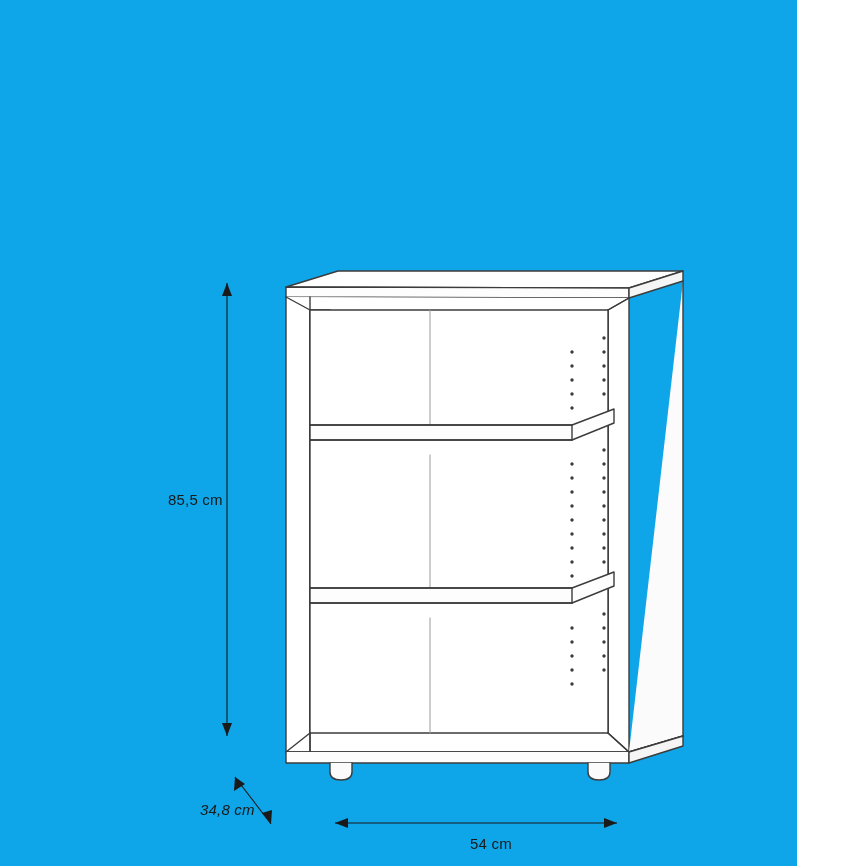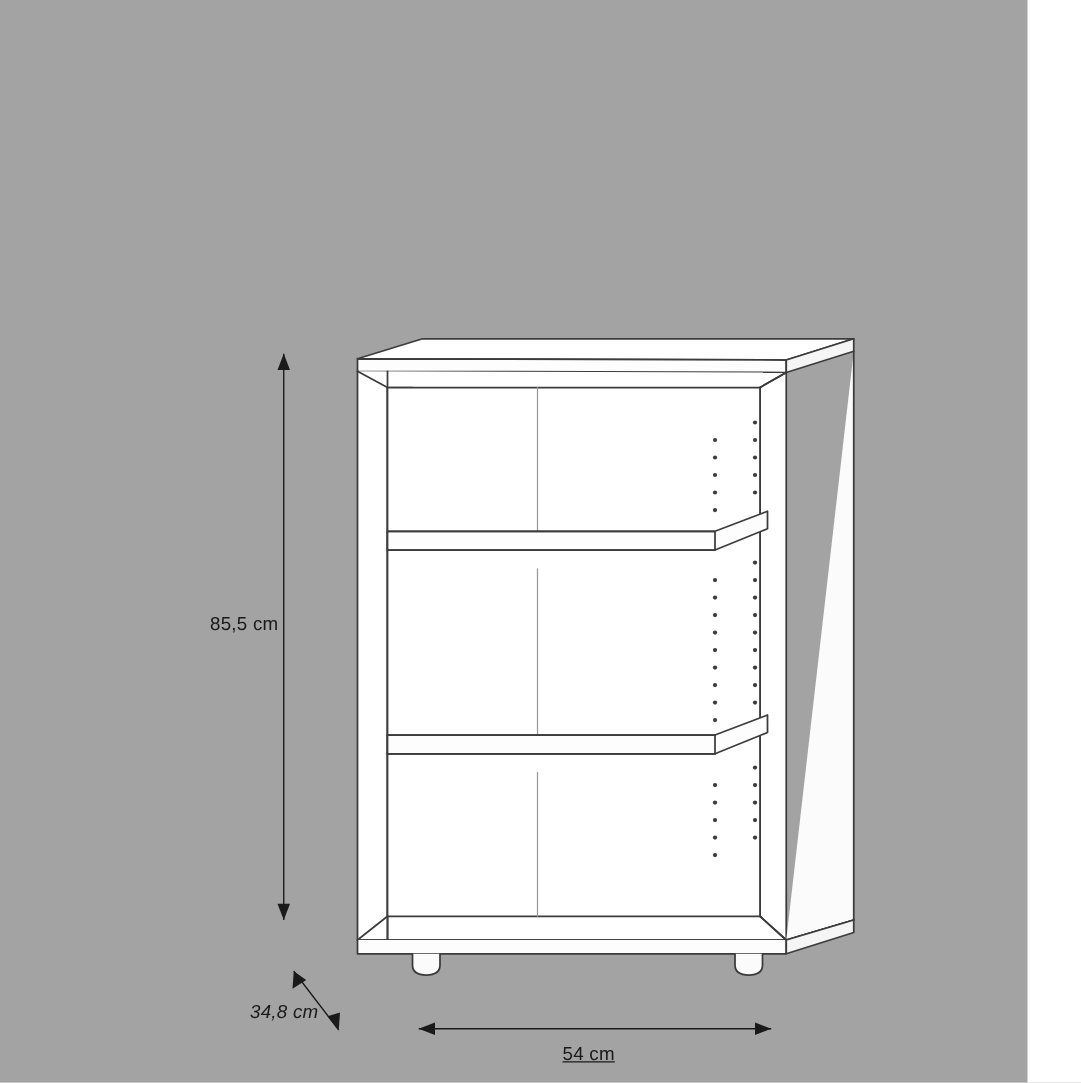--- a/index.html
+++ b/index.html
@@ -10,22 +10,21 @@
   body {
     width: 865px;
     height: 866px;
     font-family: "Liberation Sans", sans-serif;
     overflow: hidden;
   }
   #canvas {
     position: relative;
     width: 797px;
     height: 866px;
-    background: #a3a3a3;
-    padding-left: 25px;
+    background: #0ea5e9;
   }
   svg.diagram {
     position: absolute;
     left: 0;
     top: 0;
     width: 865px;
     height: 866px;
   }
   .dim-label {
     position: absolute;
@@ -38,23 +37,22 @@
   #label-height {
     left: 168px;
     top: 491px;
   }
   #label-depth {
     left: 200px;
     top: 801px;
     font-style: italic;
   }
   #label-width {
-    left: 450px;
+    left: 470px;
     top: 835px;
-    text-decoration: underline;
   }
 </style>
 </head>
 <body>
 
 <div id="canvas">
 
   <svg class="diagram" viewBox="0 0 865 866">
 
     <g fill="none" stroke="#3c3c3c" stroke-width="1.4" stroke-linejoin="round" stroke-linecap="round">

